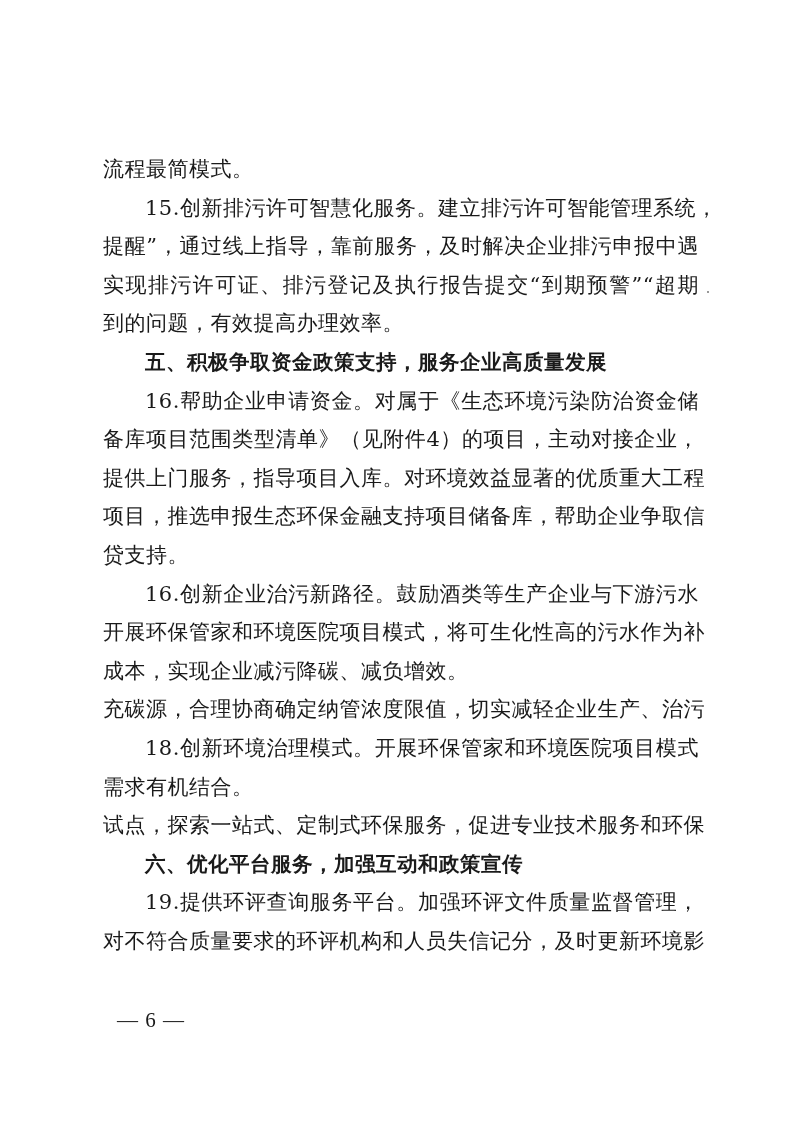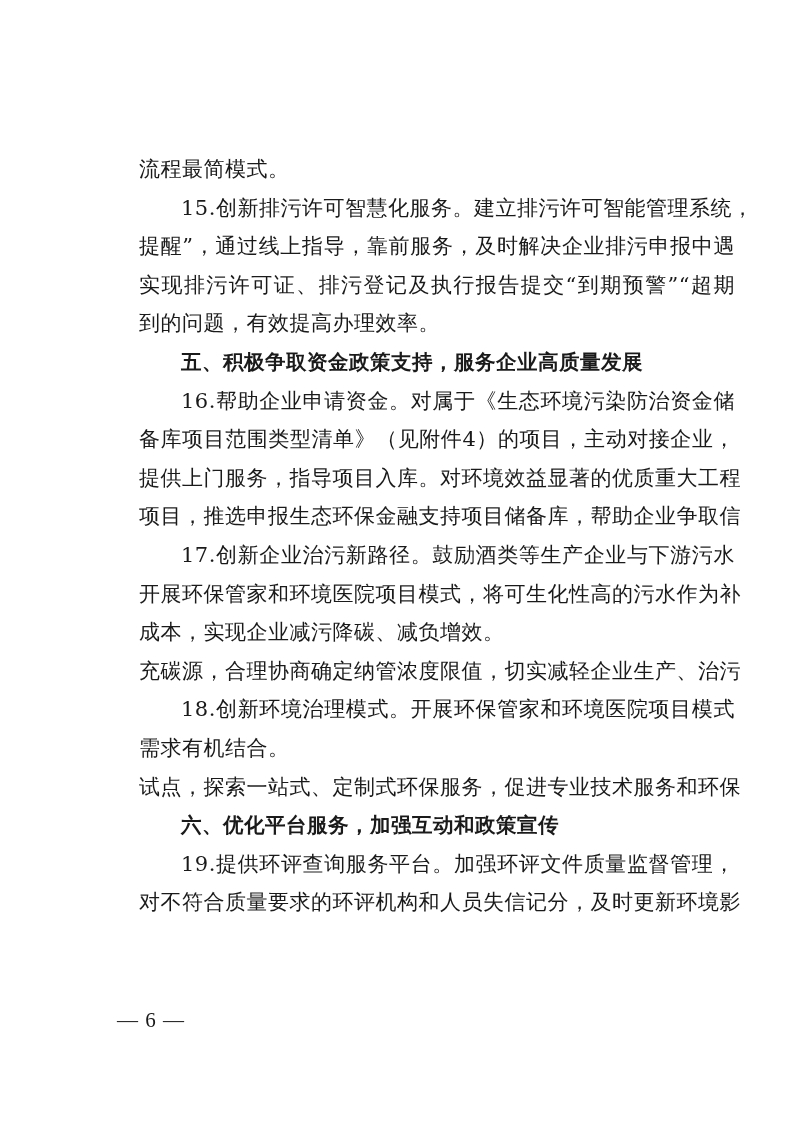--- a/index.html
+++ b/index.html
@@ -1,19 +1,19 @@
 <!DOCTYPE html>
 <html><head>
 <meta charset="utf-8">
 <style>
   html, body { margin:0; padding:0; background:#ffffff; }
   body { width:793px; height:1123px; position:relative; overflow:hidden;
          font-family:"DejaVu Serif", serif; color:#1a1a1a; }
   .page { position:absolute; left:0; top:0; width:793px; height:1123px; }
-  .body-text { position:absolute; left:103px; top:150px; width:596px;margin-left:36px; }
+  .body-text { position:absolute; left:103px; top:150px; width:596px; }
   .line { height:38.6px; line-height:38.6px; font-size:21px; white-space:nowrap;
           text-align:justify; text-align-last:justify; letter-spacing:0.5px; }
   .line.last { text-align-last:left; }
   .line.indent { padding-left:42px; }
   .heading { font-family:Liberation Serif, serif; font-weight:bold; font-size:20.5px;
              padding-left:42px; text-align-last:left; }
   .footer { position:absolute; left:117px; top:1008px; font-size:21px;
             font-family:"Liberation Serif", serif; letter-spacing:1px; }
   .mark { position:absolute; left:707px; top:291px; width:2px; height:2px; background:#999; }
 </style>
@@ -25,21 +25,22 @@
     <div class="line last">流程最简模式。</div>
     <div class="line indent">15.创新排污许可智慧化服务。建立排污许可智能管理系统，</div>
     <div class="line">提醒”，通过线上指导，靠前服务，及时解决企业排污申报中遇</div>
     <div class="line">实现排污许可证、排污登记及执行报告提交“到期预警”“超期</div>
     <div class="line last">到的问题，有效提高办理效率。</div>
     <div class="line heading">五、积极争取资金政策支持，服务企业高质量发展</div>
     <div class="line indent">16.帮助企业申请资金。对属于《生态环境污染防治资金储</div>
     <div class="line">备库项目范围类型清单》（见附件4）的项目，主动对接企业，</div>
     <div class="line">提供上门服务，指导项目入库。对环境效益显著的优质重大工程</div>
     <div class="line">项目，推选申报生态环保金融支持项目储备库，帮助企业争取信</div>
-    <div class="line indent">17.创新企业治污新路径。鼓励酒类等生产企业与下游污水</div>
+    <div class="line last">贷支持。</div>
+    <div class="line indent">16.创新企业治污新路径。鼓励酒类等生产企业与下游污水</div>
     <div class="line">开展环保管家和环境医院项目模式，将可生化性高的污水作为补</div>
     <div class="line last">成本，实现企业减污降碳、减负增效。</div>
     <div class="line">充碳源，合理协商确定纳管浓度限值，切实减轻企业生产、治污</div>
     <div class="line indent">18.创新环境治理模式。开展环保管家和环境医院项目模式</div>
     <div class="line last">需求有机结合。</div>
     <div class="line">试点，探索一站式、定制式环保服务，促进专业技术服务和环保</div>
     <div class="line heading">六、优化平台服务，加强互动和政策宣传</div>
     <div class="line indent">19.提供环评查询服务平台。加强环评文件质量监督管理，</div>
     <div class="line">对不符合质量要求的环评机构和人员失信记分，及时更新环境影</div>
   </div>

